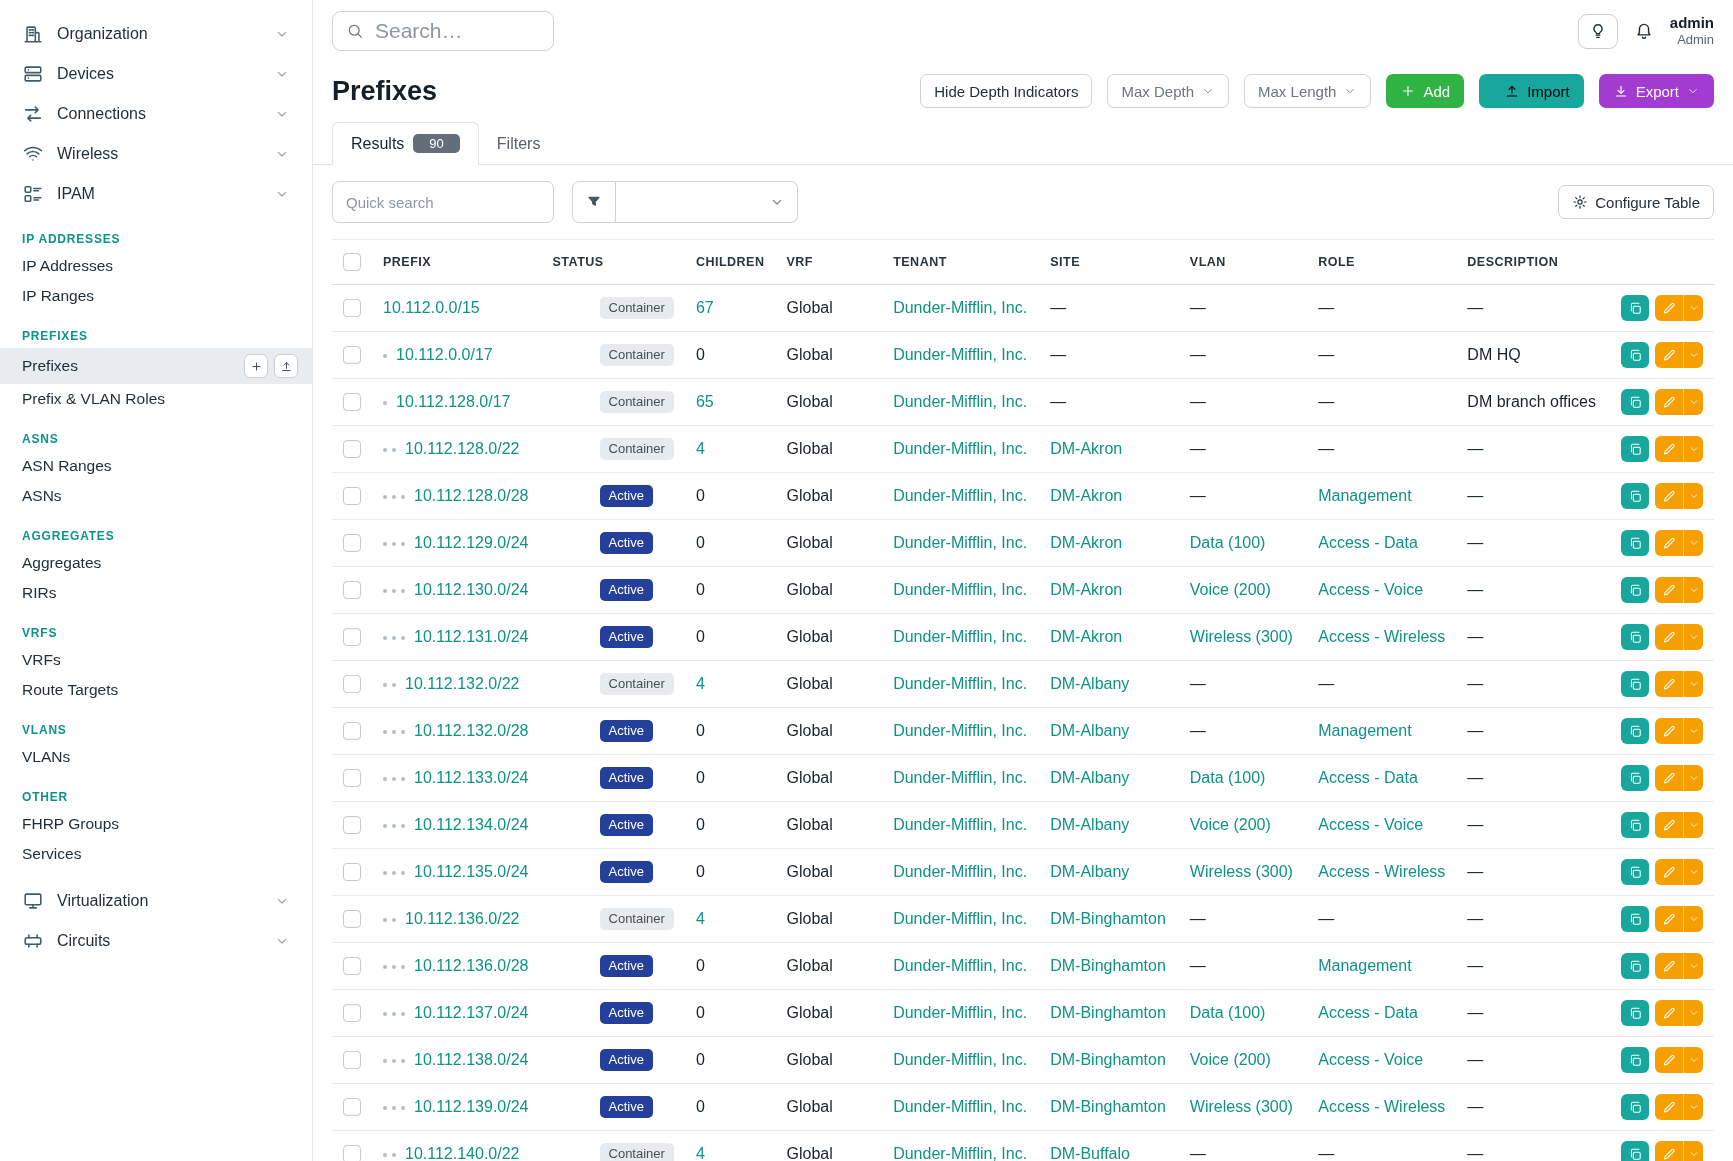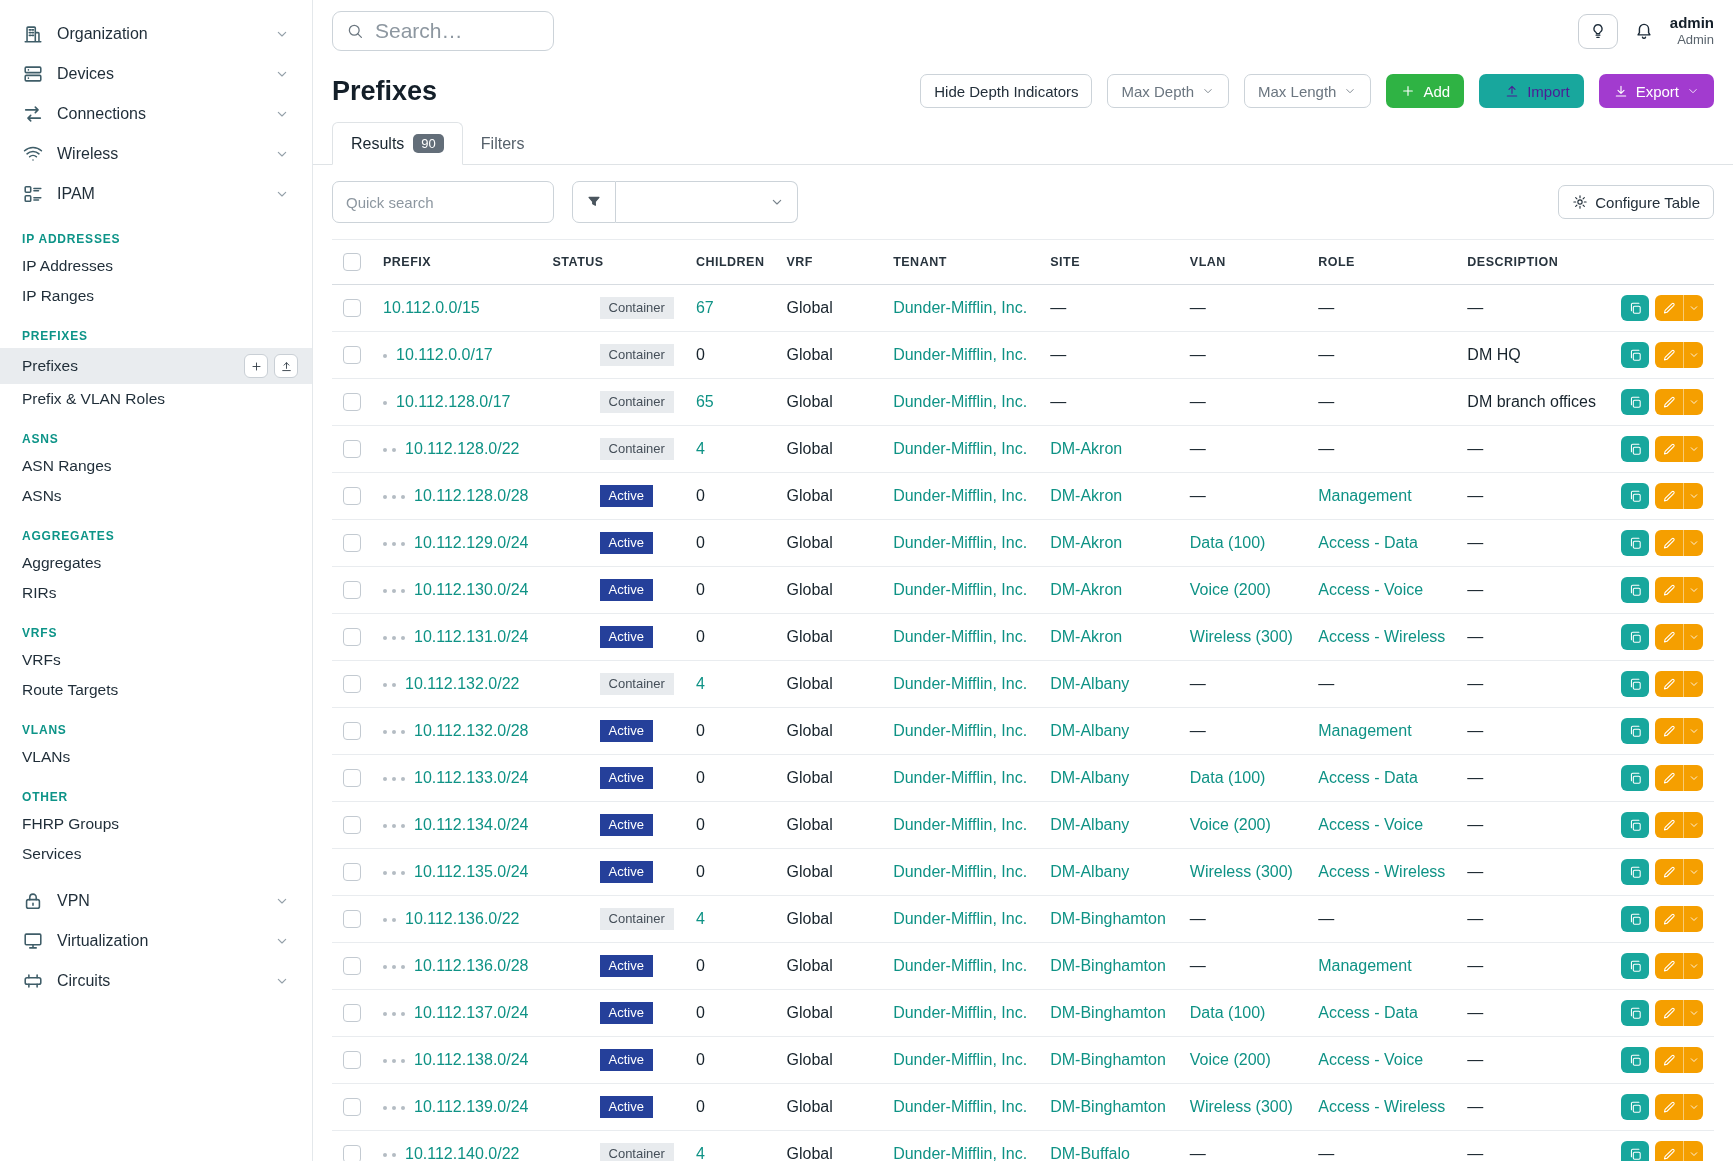--- a/index.html
+++ b/index.html
@@ -43,48 +43,48 @@
   .user-name { font-weight: 700; font-size: 15px; color: #141f29; }
   .user-role { font-size: 13px; color: #5a646d; }
 
   .page-head { display: flex; align-items: center; justify-content: space-between; padding: 12px 19px 10px; }
   .page-title { margin: 0; font-size: 27px; font-weight: 700; color: #141f29; }
   .head-actions { display: flex; align-items: center; gap: 15px; }
   .btn { height: 34px; border-radius: 7px; padding: 0 13px; font-size: 15px; font-family: inherit; display: inline-flex; align-items: center; gap: 7px; border: 1px solid transparent; background: #fff; cursor: pointer; color: #232f3a; white-space: nowrap; }
   .btn-outline { border-color: #ccd3d9; }
   .btn-ghost { border-color: #ccd3d9; color: #6b7680; }
   .btn-add { background: var(--green); color: #fff; }
-  .btn-import { background: var(--import-teal); color: #4c1d95; padding-left: 24px; }
+  .btn-import { background: var(--import-teal); color: #000000; padding-left: 24px; }
   .btn-export { background: var(--export-purple); color: #fff; }
   .btn .caret { color: inherit; opacity: .85; }
 
   .tabs { display: flex; align-items: flex-end; padding: 0 19px; border-bottom: 1px solid #dfe3e6; margin-top: 4px; }
   .tab { padding: 11px 18px; font-size: 16px; color: #56616b; cursor: pointer; }
   .tab-active { display: flex; align-items: center; gap: 9px; color: #18252f; border: 1px solid #dfe3e6; border-bottom: 1px solid #fff; margin-bottom: -1px; border-radius: 6px 6px 0 0; background: #fff; }
-  .count-badge { background: #636e79; color: #fff; font-size: 13px; padding: 3px 8px; border-radius: 5px; line-height: 1; }
+  .count-badge { background: #636e79; color: #fff; font-size: 13px; padding: 3px 16px; border-radius: 5px; line-height: 1; }
 
   .controls { display: flex; align-items: center; gap: 18px; padding: 16px 19px; }
   .quick-search { width: 222px; height: 42px; border: 1px solid #ccd3d9; border-radius: 7px; padding: 0 13px; font-size: 15px; font-family: inherit; outline: none; }
   .filter-group { display: flex; height: 42px; }
   .filter-btn { width: 44px; border: 1px solid #ccd3d9; border-radius: 7px 0 0 7px; background: #fff; display: flex; align-items: center; justify-content: center; color: #4a555e; cursor: pointer; }
   .filter-select { width: 182px; border: 1px solid #ccd3d9; border-left: 0; border-radius: 0 7px 7px 0; display: flex; align-items: center; justify-content: flex-end; padding: 0 12px; color: #77828b; cursor: pointer; background: #fff; }
   .configure-btn { margin-left: auto; }
 
   
   .table-area { padding: 0 19px; flex: 1; overflow: hidden; }
   table { width: 100%; border-collapse: collapse; }
   thead th { text-align: left; font-size: 12.5px; font-weight: 700; letter-spacing: .5px; color: #28343e; text-transform: uppercase; padding: 13px 11px; border-top: 1px solid #e9ecef; border-bottom: 1px solid #d7dce1; white-space: nowrap; cursor: pointer; }
   tbody td { padding: 10px 11px; font-size: 16px; border-top: 1px solid #e9ecef; white-space: nowrap; height: 44px; }
   tbody tr:first-child td { border-top: 0; }
   .col-check { width: 38px; }
   input[type="checkbox"] { appearance: none; -webkit-appearance: none; width: 18px; height: 18px; border: 1px solid #c3cad1; border-radius: 4px; background: #fff; margin: 0; display: block; cursor: pointer; }
   .tlink { color: var(--link-teal); text-decoration: none; cursor: pointer; }
   .dots { display: inline-flex; gap: 5px; margin-right: 9px; vertical-align: middle; }
   .dot { width: 4px; height: 4px; border-radius: 50%; background: #b4bcc3; }
-  .badge { display: inline-block; font-size: 13px; padding: 4px 9px; border-radius: 0; line-height: 1.1; margin-left: 47px; }
+  .badge { display: inline-block; font-size: 13px; padding: 4px 9px; border-radius: 5px; line-height: 1.1; margin-left: 47px; }
   .badge-active { background: var(--active-badge); color: #fff; }
   .badge-container { background: var(--container-badge-bg); color: var(--container-badge-text); }
   .col-actions { text-align: right; }
   .act { border: 0; padding: 0; cursor: pointer; width: 28px; height: 26px; display: inline-flex; align-items: center; justify-content: center; color: #fff; vertical-align: middle; }
   .act-copy { background: var(--copy-teal); border-radius: 6px; margin-right: 6px; }
   .edit-group { display: inline-flex; vertical-align: middle; }
   .act-edit { background: var(--edit-orange); border-radius: 6px 0 0 6px; }
   .act-caret { background: var(--edit-orange); border-radius: 0 6px 6px 0; border-left: 1px solid rgba(255,255,255,.45); width: 20px; }
 </style>
 </head>
@@ -224,34 +224,20 @@
       </div>
       <div class="nav-section-title">OTHER</div>
       <div class="nav-sub">
         <span class="sub-label">FHRP Groups</span>
       </div>
       <div class="nav-sub">
         <span class="sub-label">Services</span>
       </div>
     </div>
   <nav class="nav-bottom">
-      <div class="nav-item">
-        <span class="ic ic-22 nav-ic">
-          <svg viewBox="0 0 24 24" fill="none" stroke="currentColor" stroke-width="1.7" stroke-linecap="round" stroke-linejoin="round">
-            <rect x="5" y="10.5" width="14" height="9.5" rx="2"></rect>
-            <path d="M8.5 10.5V8a3.5 3.5 0 0 1 7 0v2.5M12 14.5v2"></path>
-          </svg>
-        </span>
-        <span class="nav-label">VPN</span>
-        <span class="ic ic-16 nav-chevron">
-          <svg viewBox="0 0 24 24" fill="none" stroke="currentColor" stroke-width="1.7" stroke-linecap="round" stroke-linejoin="round">
-            <path d="M6.5 9.5 12 15l5.5-5.5"></path>
-          </svg>
-        </span>
-      </div>
       <div class="nav-item">
         <span class="ic ic-22 nav-ic">
           <svg viewBox="0 0 24 24" fill="none" stroke="currentColor" stroke-width="1.7" stroke-linecap="round" stroke-linejoin="round">
             <rect x="3.5" y="4.5" width="17" height="11.5" rx="1.2"></rect>
             <path d="M8.5 19.5h7M12 16v3.5"></path>
           </svg>
         </span>
         <span class="nav-label">Virtualization</span>
         <span class="ic ic-16 nav-chevron">
           <svg viewBox="0 0 24 24" fill="none" stroke="currentColor" stroke-width="1.7" stroke-linecap="round" stroke-linejoin="round">

